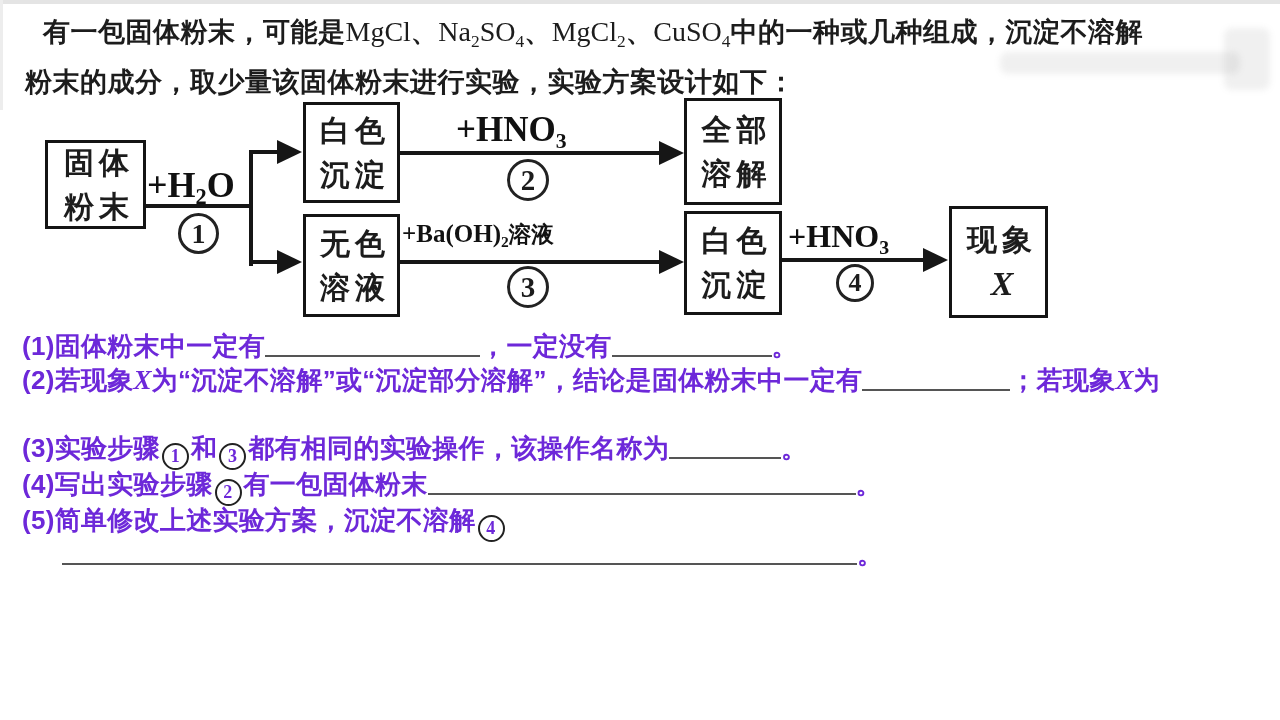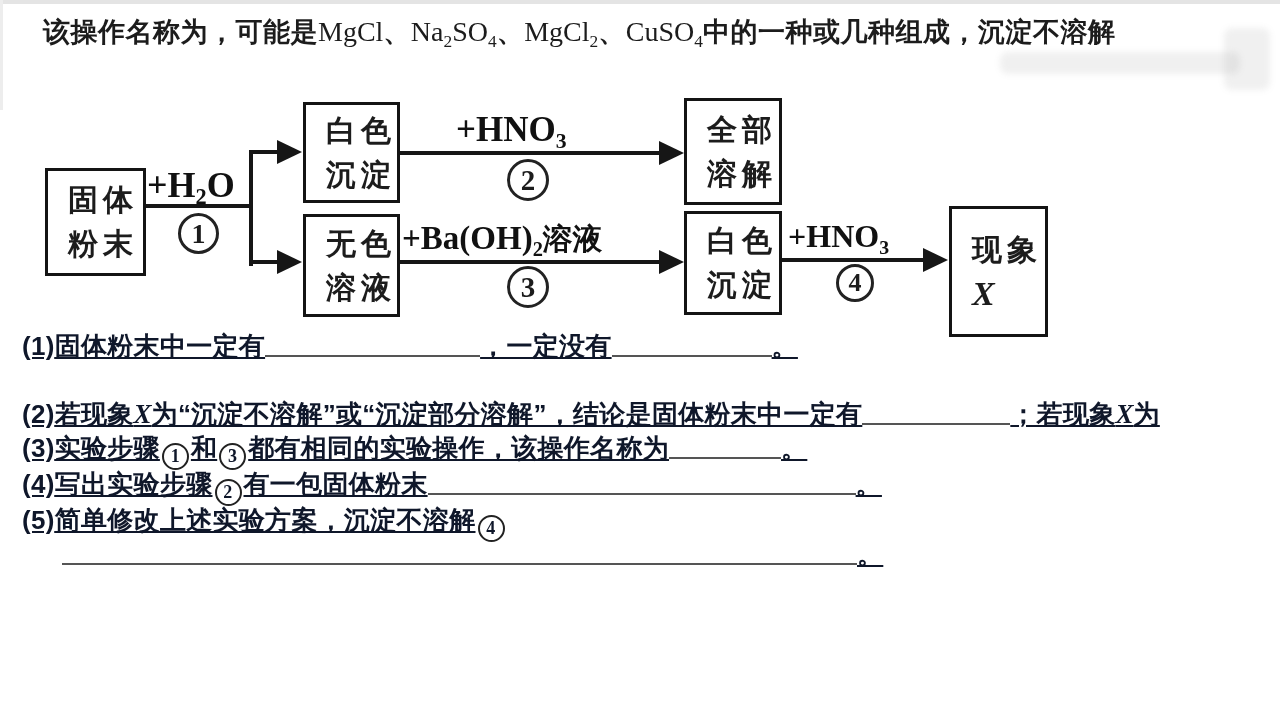--- a/index.html
+++ b/index.html
@@ -15,78 +15,79 @@
 
   
   .intro { position:absolute; left:25px; top:12px; width:1230px; font-size:27px; font-weight:600; line-height:40px; letter-spacing:0.5px; white-space:nowrap; }
   .il1 { padding-left:18px; }
   .chem { font-family:"Liberation Serif", serif; font-weight:400; letter-spacing:0; font-size:28px; }
   .sub { font-size:0.62em; vertical-align:-0.33em; letter-spacing:0; }
 
   
   .fbox {
     position:absolute; box-sizing:border-box; border:3.5px solid #141414; background:#fff;
-    display:flex; flex-direction:column; justify-content:center;
-    font-size:30px; font-weight:600; line-height:44px; letter-spacing:5px; padding-left:20px;
+    display:flex; flex-direction:column; align-items:center; justify-content:center;
+    font-size:30px; font-weight:600; line-height:44px; letter-spacing:5px; padding-left:7px;
   }
   .hline { position:absolute; height:4px; background:#161616; }
   .vline { position:absolute; width:4px; background:#161616; }
   .tri { position:absolute; width:0; height:0; border-top:12px solid transparent; border-bottom:12px solid transparent; border-left:25px solid #161616; }
   .flab { position:absolute; font-family:"Liberation Serif", serif; font-weight:700; white-space:nowrap; color:#111; }
   .flab .cjk { font-family:"Liberation Sans", sans-serif; font-weight:600; font-size:0.9em; }
   .circ { position:absolute; box-sizing:border-box; border:3px solid #222; border-radius:50%;
           display:flex; align-items:center; justify-content:center;
           font-family:"Liberation Serif", serif; font-weight:700; background:#fff; }
   .xit { font-family:"Liberation Serif", serif; font-style:italic; font-weight:700; letter-spacing:0; }
 
   
-  .qline { position:absolute; left:22px; font-size:26px; font-weight:600; letter-spacing:0.3px; white-space:nowrap; color:#0f172a;text-decoration:underline; }
+  .qline { position:absolute; left:22px; font-size:26px; font-weight:600; letter-spacing:0.3px; white-space:nowrap; color:#6d28d9; }
   .blank { display:inline-block; border-bottom:2.5px solid #555; height:22px; vertical-align:-2px; }
   .circ-s { display:inline-flex; box-sizing:border-box; width:27px; height:27px; border:2px solid #222; border-radius:50%;
             align-items:center; justify-content:center; font-size:18px; font-weight:700;
             font-family:"Liberation Serif", serif; vertical-align:-5px; margin:0 2px; }
   .qx { font-family:"Liberation Serif", serif; font-style:italic; font-weight:600; font-size:27px; letter-spacing:0; }
 </style>
 </head>
 <body>
 
 <div class="page">
 
   <div class="edge-top"></div>
   <div class="edge-left"></div>
   <div class="smudge" style="left:1000px; top:52px; width:240px; height:22px;"></div>
   <div class="smudge" style="left:1224px; top:28px; width:46px; height:62px;"></div>
 
   <div class="intro">
-    <div class="il1"><span>该操作名称为，可能是</span><span class="chem">MgCl</span><span>、</span><span class="chem"><span>Na</span><span class="sub">2</span><span>SO</span><span class="sub">4</span></span><span>、</span><span class="chem"><span>MgCl</span><span class="sub">2</span></span><span>、</span><span class="chem"><span>CuSO</span><span class="sub">4</span></span><span>中的一种或几种组成，沉淀不溶解</span></div>
+    <div class="il1"><span>有一包固体粉末，可能是</span><span class="chem">MgCl</span><span>、</span><span class="chem"><span>Na</span><span class="sub">2</span><span>SO</span><span class="sub">4</span></span><span>、</span><span class="chem"><span>MgCl</span><span class="sub">2</span></span><span>、</span><span class="chem"><span>CuSO</span><span class="sub">4</span></span><span>中的一种或几种组成，沉淀不溶解</span></div>
+    <div>粉末的成分，取少量该固体粉末进行实验，实验方案设计如下：</div>
   </div>
 
   <div>
 
-    <div class="fbox" style="left:45px; top:168px; width:101px; height:108px;">
+    <div class="fbox" style="left:45px; top:140px; width:101px; height:89px;">
       <span>固体</span>
         <span>粉末</span>
     </div>
     <div class="fbox" style="left:303px; top:102px; width:97px; height:101px;">
       <span>白色</span>
         <span>沉淀</span>
     </div>
     <div class="fbox" style="left:303px; top:214px; width:97px; height:103px;">
       <span>无色</span>
         <span>溶液</span>
     </div>
     <div class="fbox" style="left:684px; top:98px; width:98px; height:107px;">
       <span>全部</span>
         <span>溶解</span>
     </div>
     <div class="fbox" style="left:684px; top:211px; width:98px; height:104px;">
       <span>白色</span>
         <span>沉淀</span>
     </div>
-    <div class="fbox" style="left:949px; top:206px; width:99px; height:131px;">
+    <div class="fbox" style="left:949px; top:206px; width:99px; height:112px;">
       <span>现象</span>
         <span class="xit" style="font-size:34px;">X</span>
     </div>
 
     <div class="hline" style="left:146px; top:204px; width:107px;"></div>
     <div class="vline" style="left:249px; top:150px; height:116px;"></div>
     <div class="hline" style="left:249px; top:150px; width:30px;"></div>
     <div class="tri" style="left:277px; top:140px;"></div>
     <div class="hline" style="left:249px; top:260px; width:30px;"></div>
     <div class="tri" style="left:277px; top:250px;"></div>
@@ -97,37 +98,37 @@
 
     <div class="hline" style="left:400px; top:151px; width:261px;"></div>
     <div class="tri" style="left:659px; top:141px;"></div>
     <div class="flab" style="left:456px; top:110px; font-size:35px;"><span>+HNO</span><span class="sub">3</span></div>
     <div class="circ" style="left:507px; top:159px; width:42px; height:42px; font-size:29px;">
         <span>2</span>
       </div>
 
     <div class="hline" style="left:400px; top:260px; width:261px;"></div>
     <div class="tri" style="left:659px; top:250px;"></div>
-    <div class="flab" style="left:402px; top:219px; font-size:33px;"><span>+Ba(OH)</span><span class="sub">2</span><span class="cjk">溶液</span></div>
+    <div class="flab" style="left:402px; top:219px; font-size:25px;"><span>+Ba(OH)</span><span class="sub">2</span><span class="cjk">溶液</span></div>
     <div class="circ" style="left:507px; top:266px; width:42px; height:42px; font-size:29px;">
         <span>3</span>
       </div>
 
     <div class="hline" style="left:782px; top:258px; width:143px;"></div>
     <div class="tri" style="left:923px; top:248px;"></div>
     <div class="flab" style="left:788px; top:218px; font-size:32px;"><span>+HNO</span><span class="sub">3</span></div>
     <div class="circ" style="left:836px; top:264px; width:38px; height:38px; font-size:26px;">
         <span>4</span>
       </div>
 
   </div>
 
   <div class="qline" style="top:329px;"><span>(1)</span><span>固体粉末中一定有</span><span class="blank" style="width:215px;"></span><span>，一定没有</span><span class="blank" style="width:160px;"></span><span>。</span></div>
 
-  <div class="qline" style="top:363px;margin-top:34px;"><span>(2)</span><span>若现象</span><span class="qx">X</span><span>为“沉淀不溶解”或“沉淀部分溶解”，结论是固体粉末中一定有</span><span class="blank" style="width:148px;"></span><span>；若现象</span><span class="qx">X</span><span>为</span></div>
+  <div class="qline" style="top:363px;"><span>(2)</span><span>若现象</span><span class="qx">X</span><span>为“沉淀不溶解”或“沉淀部分溶解”，结论是固体粉末中一定有</span><span class="blank" style="width:148px;"></span><span>；若现象</span><span class="qx">X</span><span>为</span></div>
 
 
   <div class="qline" style="top:431px;"><span>(3)</span><span>实验步骤</span><span class="circ-s">
         <span>1</span>
       </span><span>和</span><span class="circ-s">
         <span>3</span>
       </span><span>都有相同的实验操作，该操作名称为</span><span class="blank" style="width:112px;"></span><span>。</span></div>
 
   <div class="qline" style="top:467px;"><span>(4)</span><span>写出实验步骤</span><span class="circ-s">
         <span>2</span>

